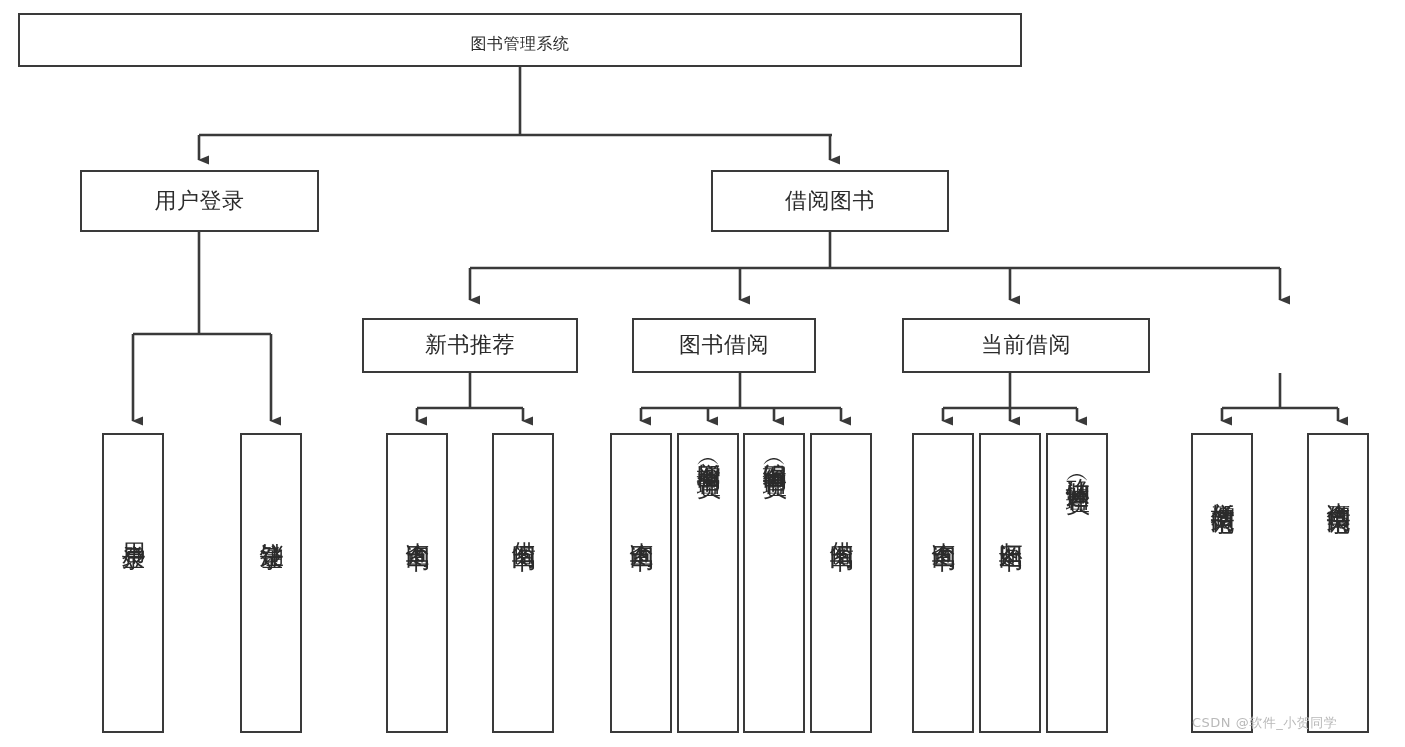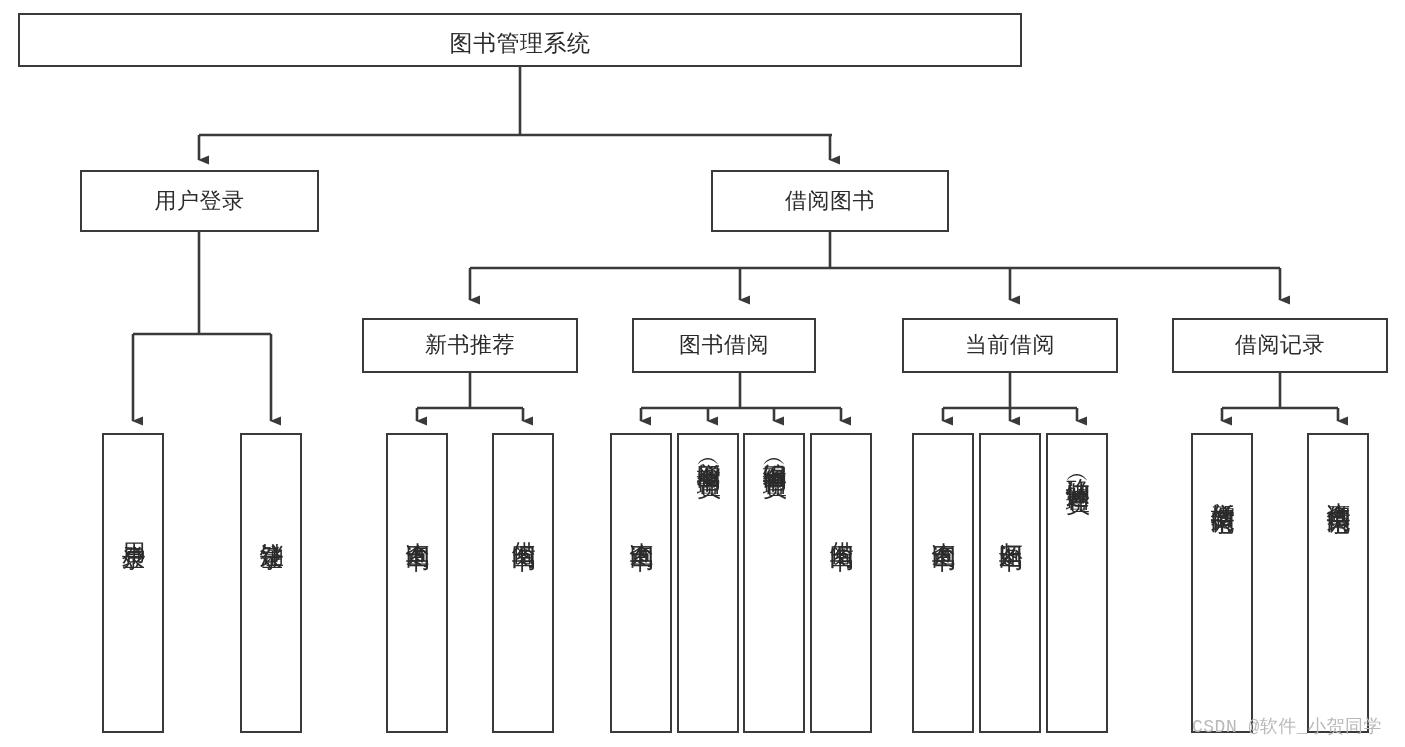--- a/index.html
+++ b/index.html
@@ -40,21 +40,21 @@
     text-align: center;
     line-height: 1.12;
     letter-spacing: 0.5px;
     white-space: nowrap;
   }
   
   .h-node .label {
     font-size: 22px;
   }
   .root .label {
-    font-size: 23px;
+    font-size: 16px;
     margin-top: 8px;
   }
   
   .v-node {
     align-items: flex-start;
     justify-content: center;
     padding-top: 0;
   }
   .v-node .label {
     writing-mode: vertical-rl;
@@ -73,25 +73,24 @@
   .v-node.tall2 .label {
     margin-top: 24px;
   }
   .v-node.reclabel .label {
     margin-top: 48px;
   }
   .watermark {
     position: absolute;
     left: 1192px;
     top: 714px;
-    font-size: 18px;
+    font-size: 13px;
     color: #b9b9b9;
     white-space: nowrap;
     letter-spacing: 0.5px;
-    font-family: Liberation Mono, monospace;
   }
 </style>
 </head>
 <body>
 
 <div id="canvas">
 
   <svg id="wires" viewBox="0 0 1405 747" xmlns="http://www.w3.org/2000/svg">
     <defs>
       <marker id="arw" markerWidth="10" markerHeight="11" refX="4.6" refY="10" orient="auto" markerUnits="userSpaceOnUse">
@@ -152,25 +151,22 @@
   <div class="node h-node" style="left:711px; top:170px; width:238px; height:62px;">
     <span class="label">借阅图书</span>
   </div>
 
   <div class="node h-node" style="left:362px; top:318px; width:216px; height:55px;">
     <span class="label">新书推荐</span>
   </div>
   <div class="node h-node" style="left:632px; top:318px; width:184px; height:55px;">
     <span class="label">图书借阅</span>
   </div>
-  <div class="node h-node" style="left:902px; top:318px; width:216px; height:55px;">
+  <div class="node h-node" style="left:902px; top:318px; width:248px; height:55px;">
     <span class="label">当前借阅</span>
-  </div>
-  <div class="node h-node" style="left:1172px; top:318px; width:216px; height:55px;">
-    <span class="label">借阅记录</span>
   </div>
 
   <div class="node v-node mid" style="left:102px; top:433px; width:62px; height:300px;">
     <span class="label">用户登录</span>
   </div>
   <div class="node v-node mid" style="left:240px; top:433px; width:62px; height:300px;">
     <span class="label">注销登录</span>
   </div>
 
   <div class="node v-node mid" style="left:386px; top:433px; width:62px; height:300px;">

